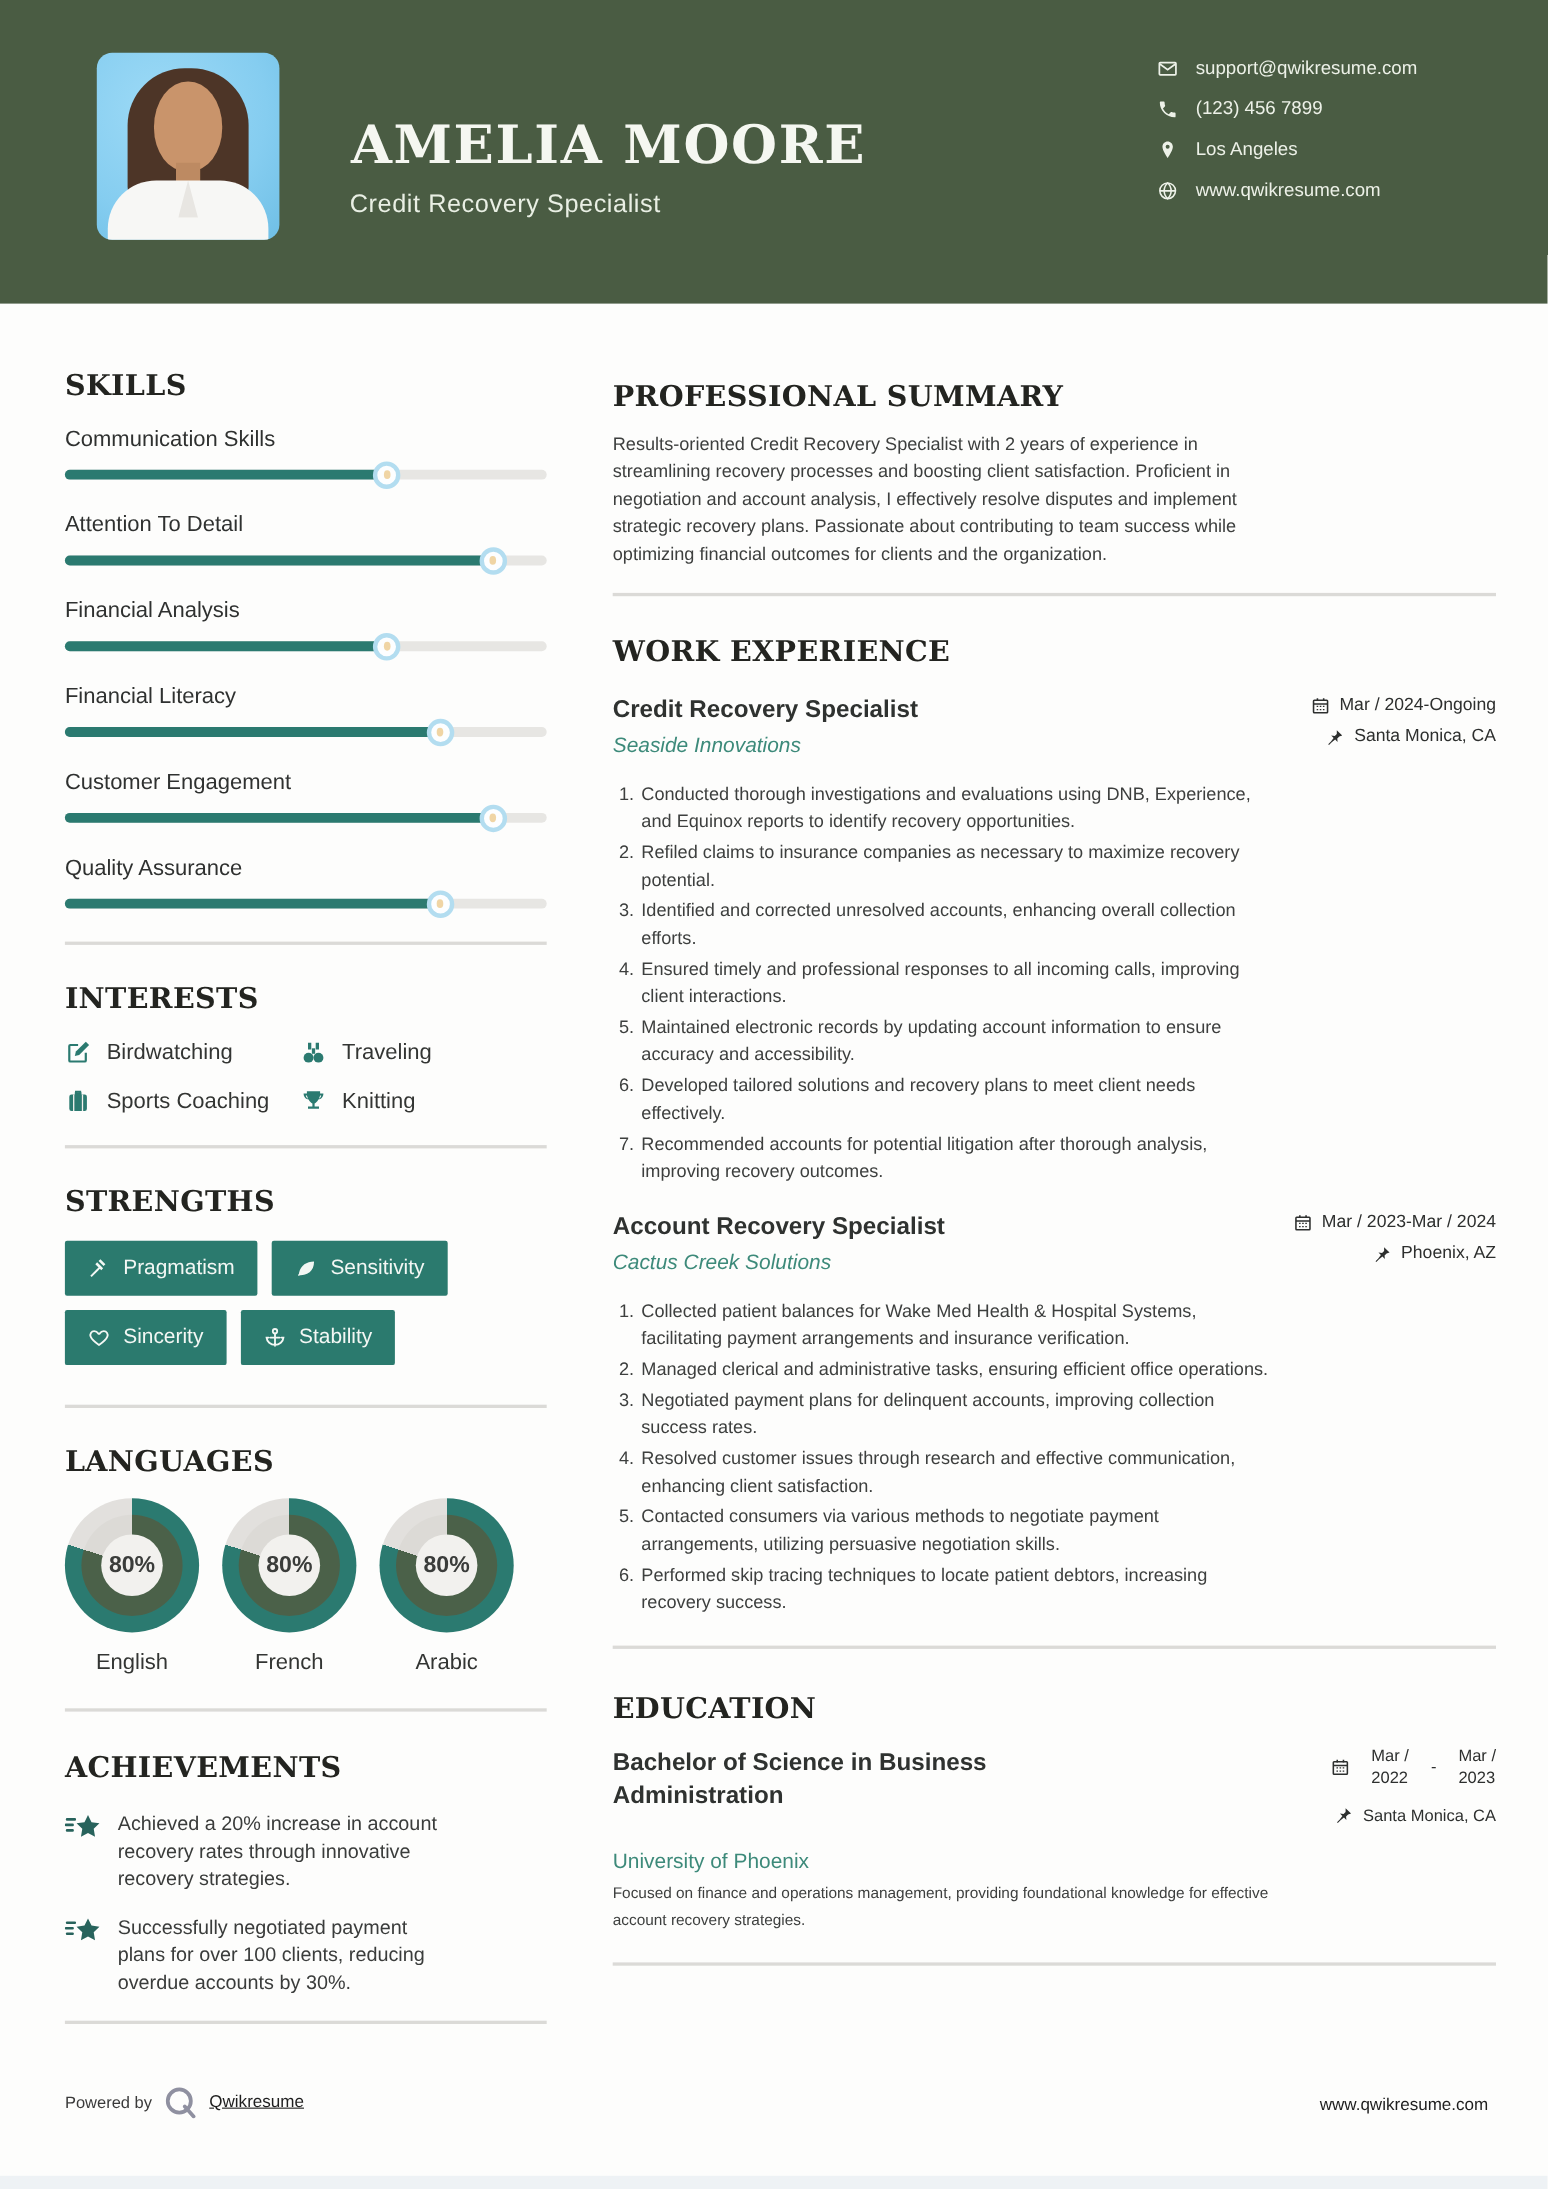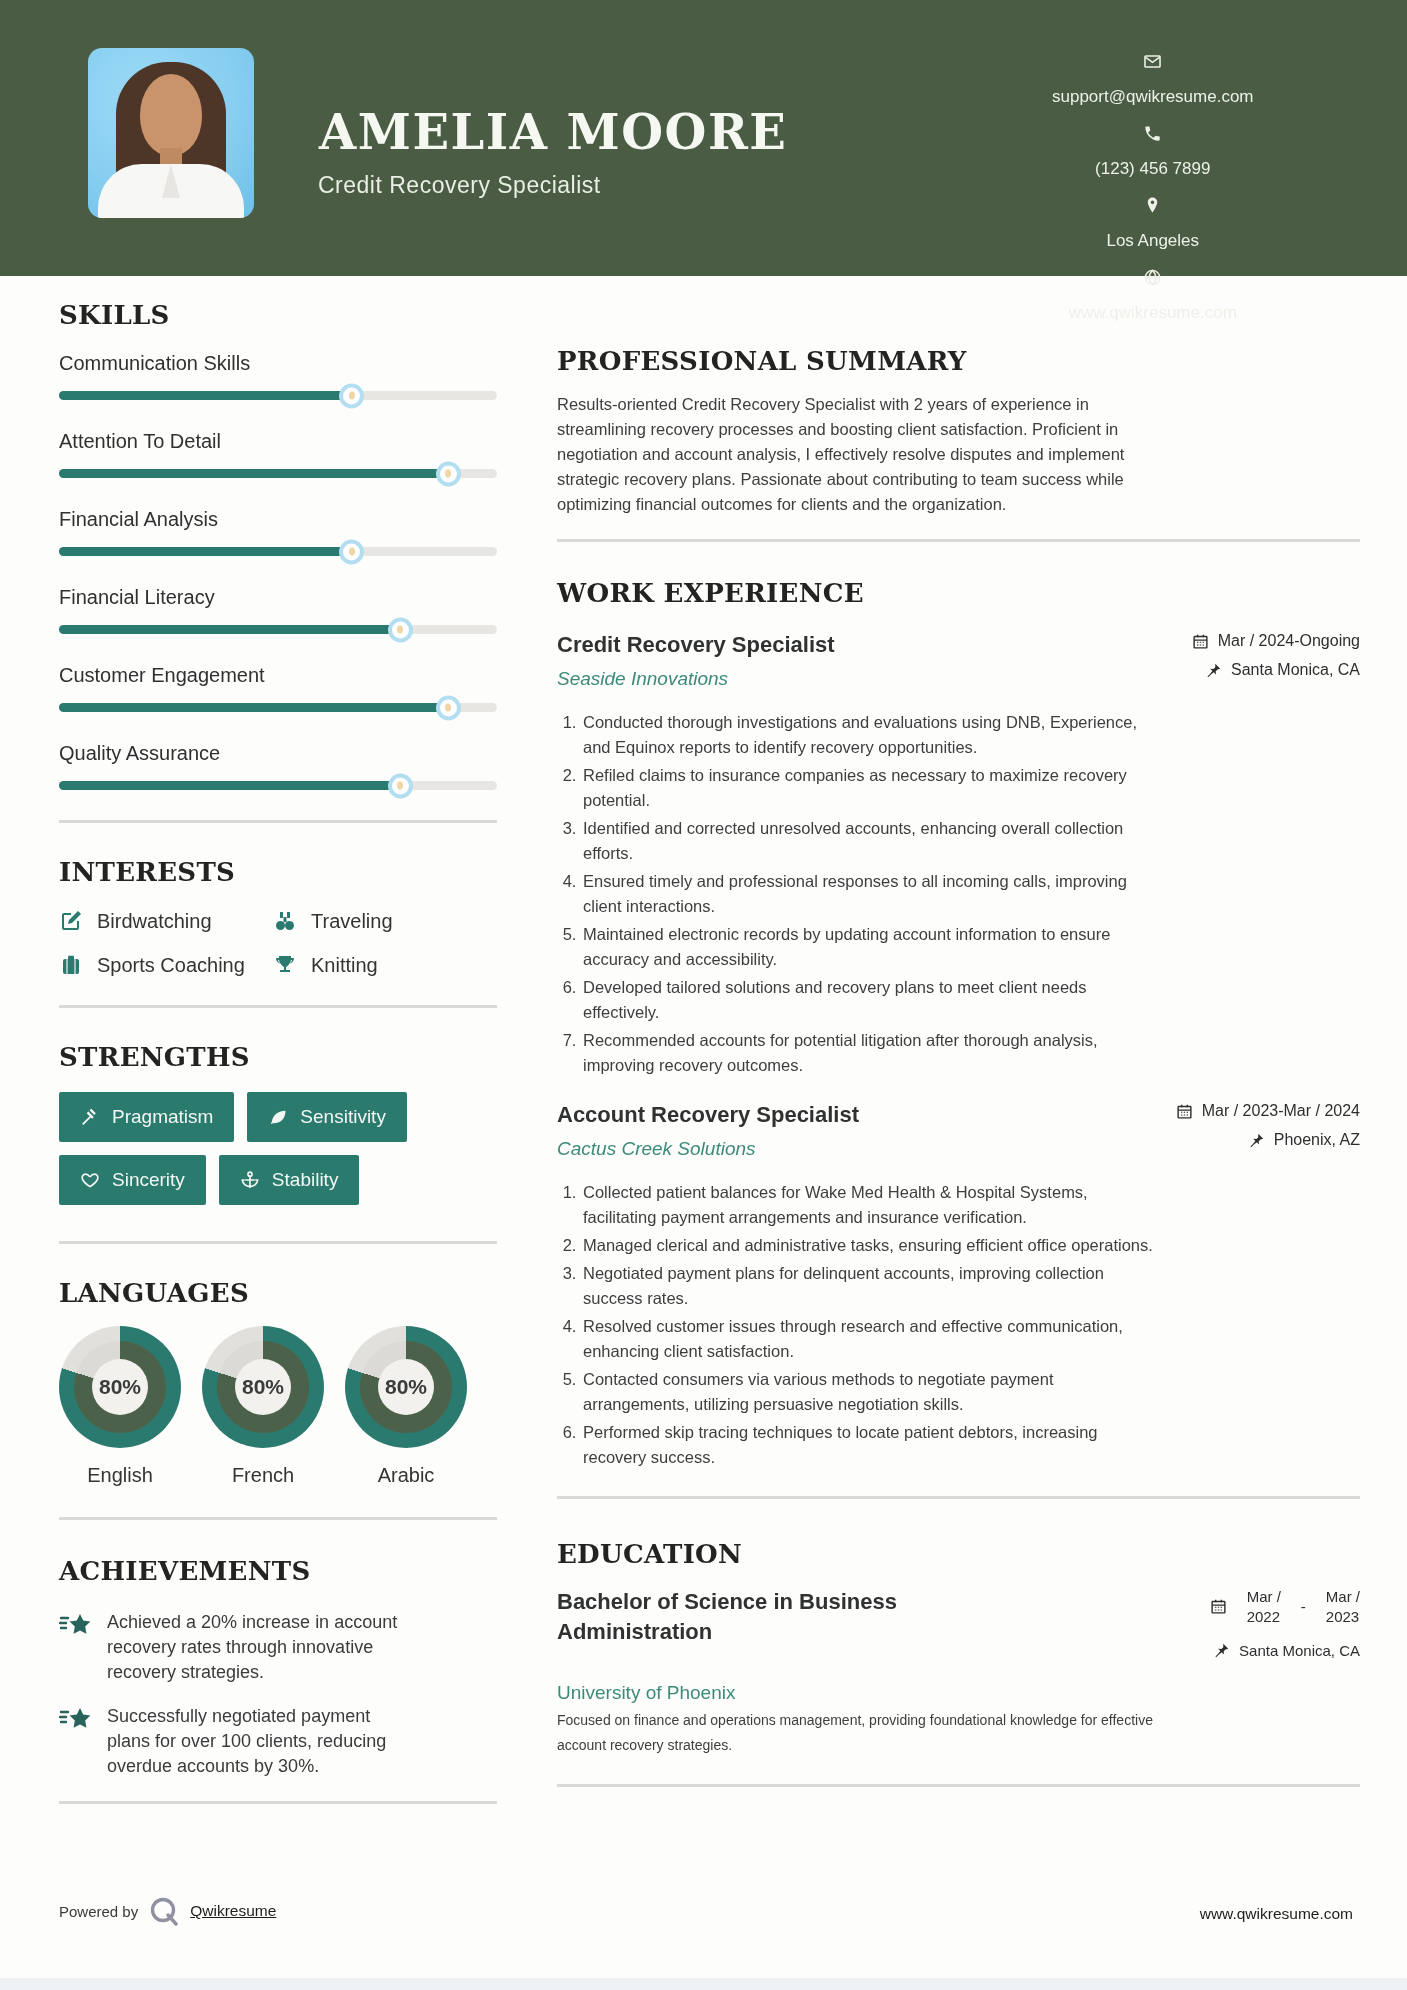--- a/index.html
+++ b/index.html
@@ -16,32 +16,32 @@
   .photo { position:absolute; left:88px; top:48px; width:166px; height:170px; border-radius:14px; overflow:hidden;
            background:radial-gradient(circle at 35% 30%, #9ddaf6 0%, var(--photo-bg,#85cdf0) 60%, #6fbfe6 100%); }
   .p-hair { position:absolute; left:28px; top:14px; width:110px; height:148px; background:#4d3527; border-radius:52px 52px 40px 40px; }
   .p-face { position:absolute; left:52px; top:26px; width:62px; height:82px; background:#c9946b; border-radius:50% 50% 48% 48%; }
   .p-neck { position:absolute; left:72px; top:100px; width:22px; height:22px; background:#bd8a62; }
   .p-shirt { position:absolute; left:10px; top:116px; width:146px; height:60px; background:#f7f7f5; border-radius:44px 44px 0 0; }
   .p-collar { position:absolute; left:74px; top:116px; width:18px; height:34px; background:#e8e6e2; clip-path:polygon(50% 0,100% 100%,0 100%); }
   .hdr-name { position:absolute; left:319px; top:104px; font-size:48px; letter-spacing:1.5px; color:#f5f7f1; }
   .hdr-title { position:absolute; left:318px; top:172px; font-size:23px; font-weight:400; color:#e9efe4; letter-spacing:0.5px; }
   .contact { position:absolute; left:1052px; top:52px; display:flex; flex-direction:column; gap:17px; }
-  .contact-row { display:flex; align-items:center; gap:16px; color:#edf1e8; font-size:17px;flex-direction:column; }
+  .contact-row { display:flex; align-items:center; gap:16px; color:#edf1e8; font-size:17px; }
   .contact-row .ico { width:19px; height:19px; flex:0 0 19px; color:#edf1e8; }
   .ico svg { width:100%; height:100%; display:block; }
 
   
   .left-col  { position:absolute; left:59px;  top:276px; width:438px; }
   .right-col { position:absolute; left:557px; top:276px; width:803px; }
   h2.sec { font-family:"DejaVu Serif", serif; font-weight:bold; font-size:26px; color:var(--heading-dark,#232420); letter-spacing:0.3px; }
   .divider { border:none; border-top:3px solid var(--divider-gray,#dbdad7); width:100%; }
 
   
-  .left-col { padding-top:24px; }
+  .left-col { padding-top:60px; }
   .skills-list { margin-top:22px; }
   .skill { margin-bottom:30px; }
   .skill-label { font-size:20px; color:#2f3130; }
   .slider { position:relative; margin-top:16px; height:9px; background:var(--track-gray,#e7e6e3); border-radius:5px; }
   .slider-fill { position:absolute; left:0; top:0; height:9px; width:calc(var(--pct)*1%); background:var(--accent-teal,#2b7a70); border-radius:5px; }
   .slider-handle { position:absolute; top:50%; left:calc(var(--pct)*1%); transform:translate(-52%,-50%); width:25px; height:25px;
                    background:#fdfeff; border:4px solid #b3ddf0; border-radius:50%; }
   .slider-handle::after { content:""; position:absolute; left:50%; top:50%; transform:translate(-50%,-50%); width:6px; height:8px;
                    border-radius:50%; background:#ecca8f; opacity:.8; }
   .skills-divider { margin-top:22px; }

